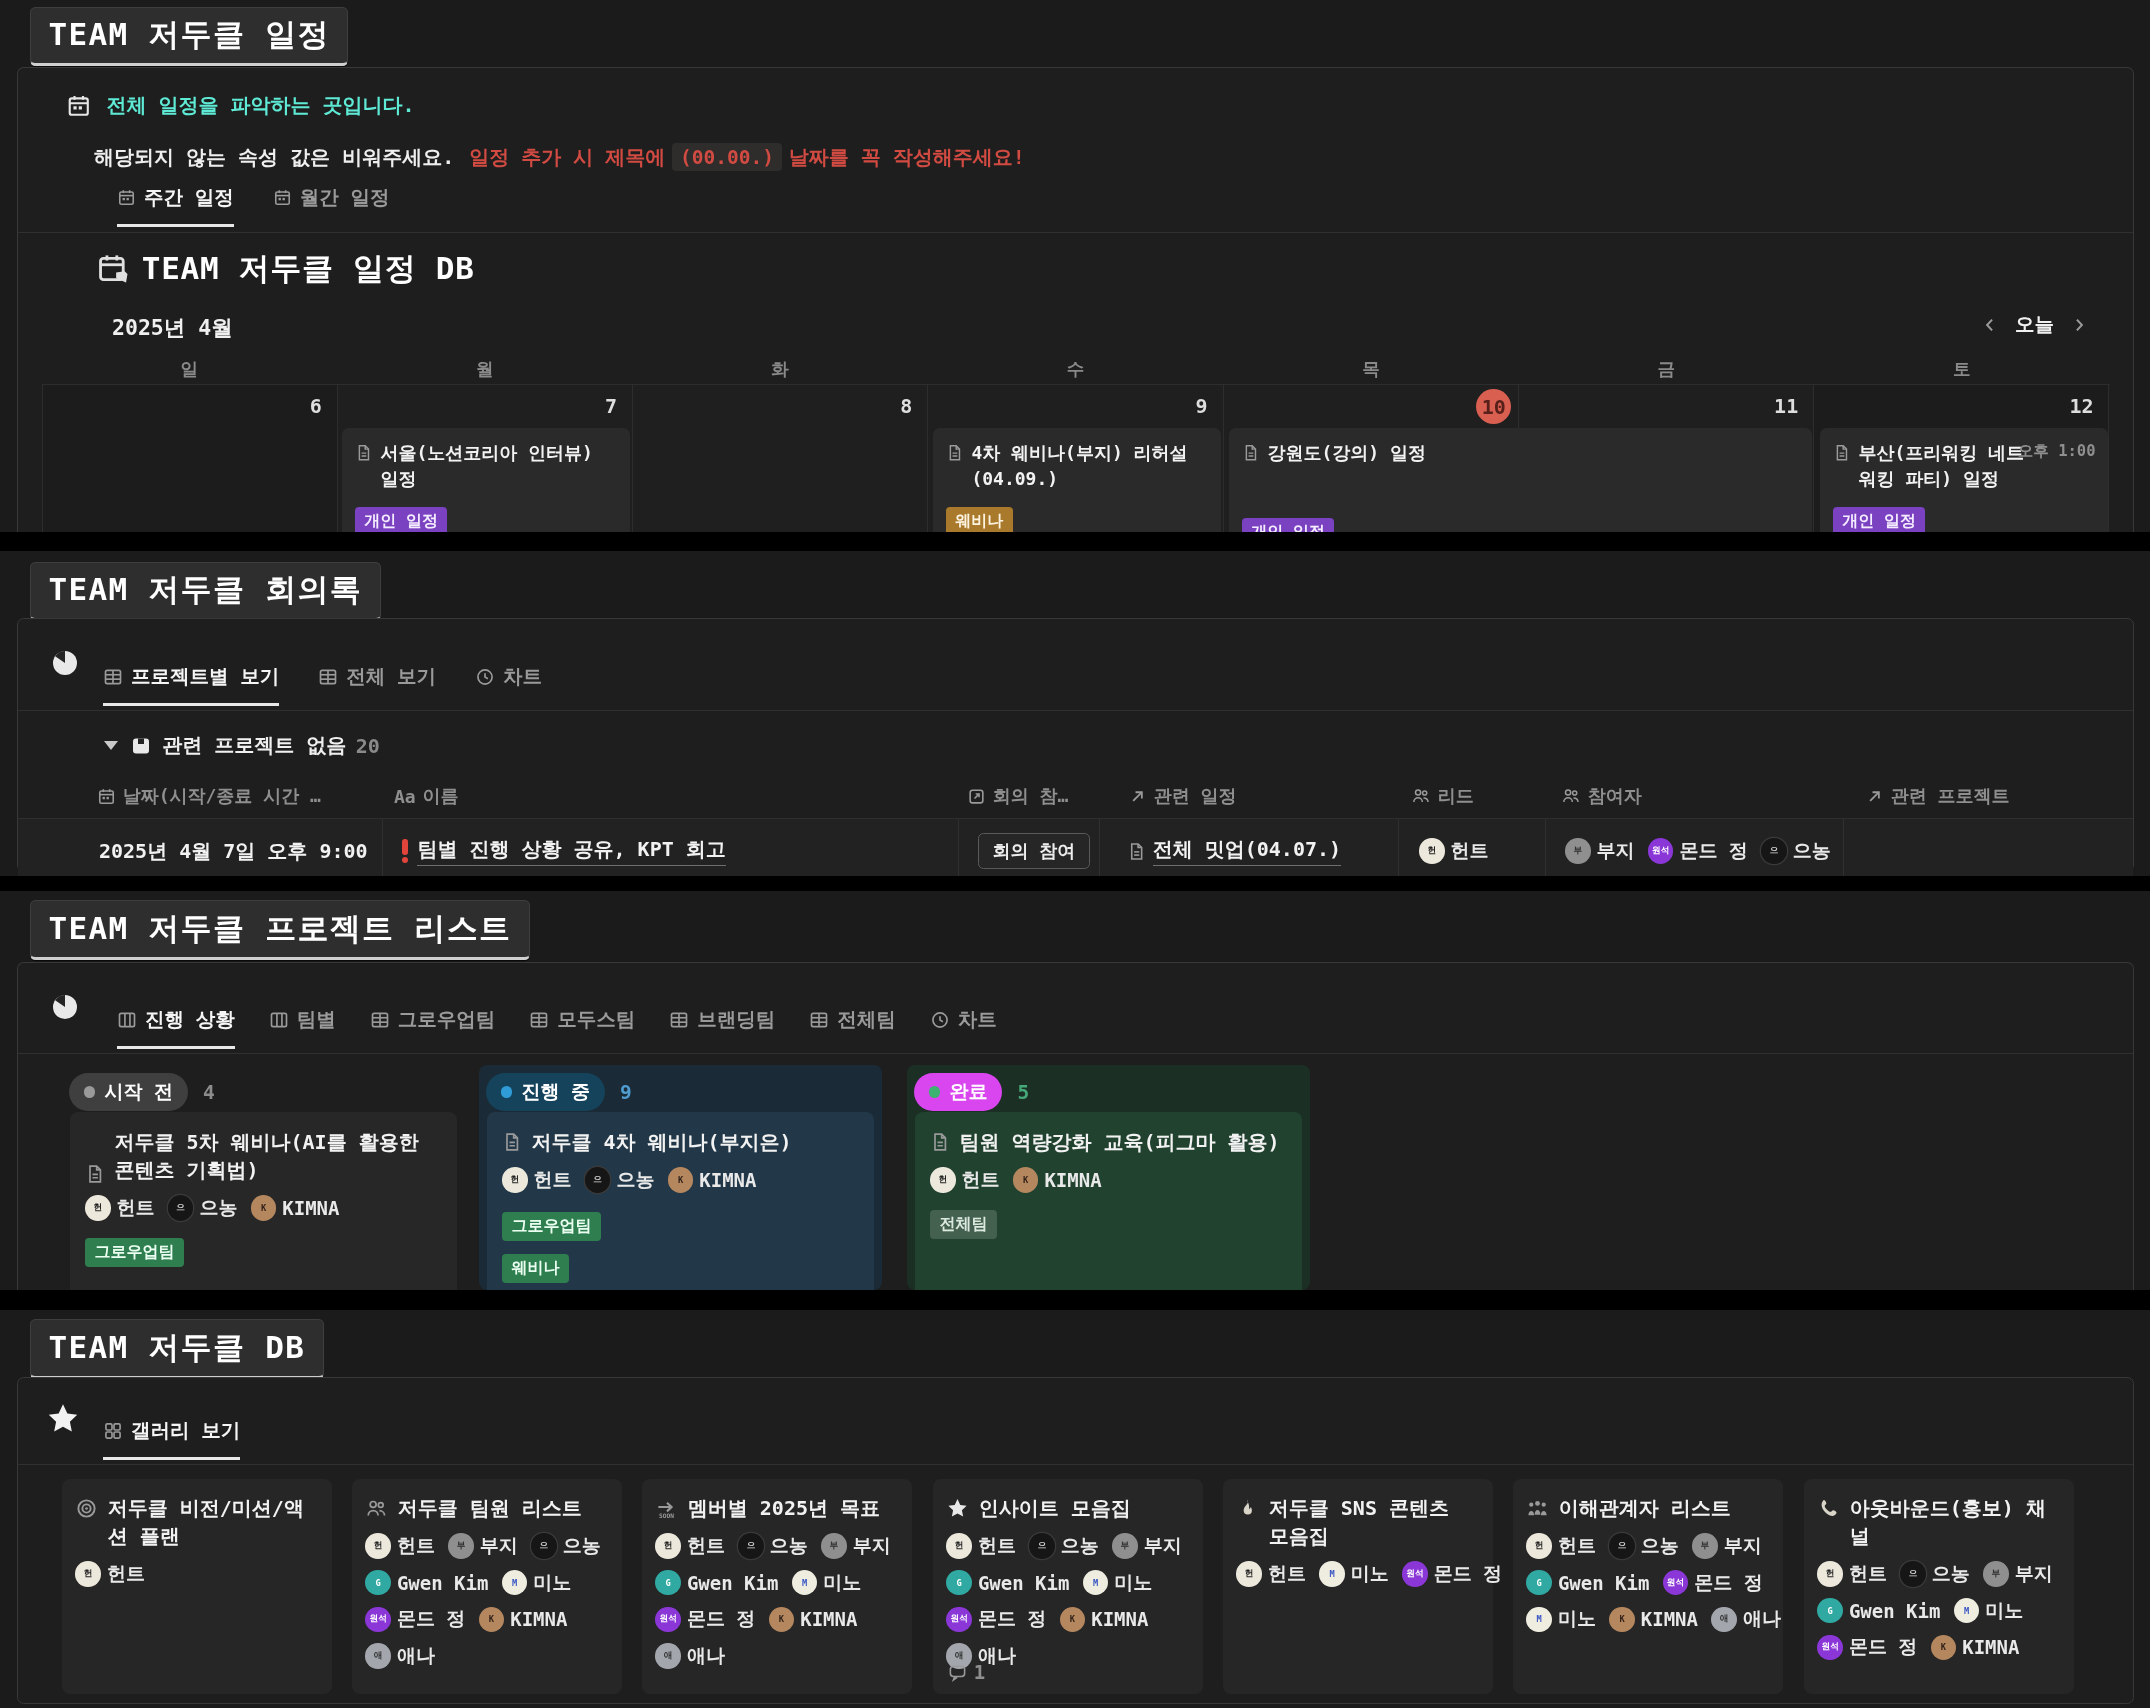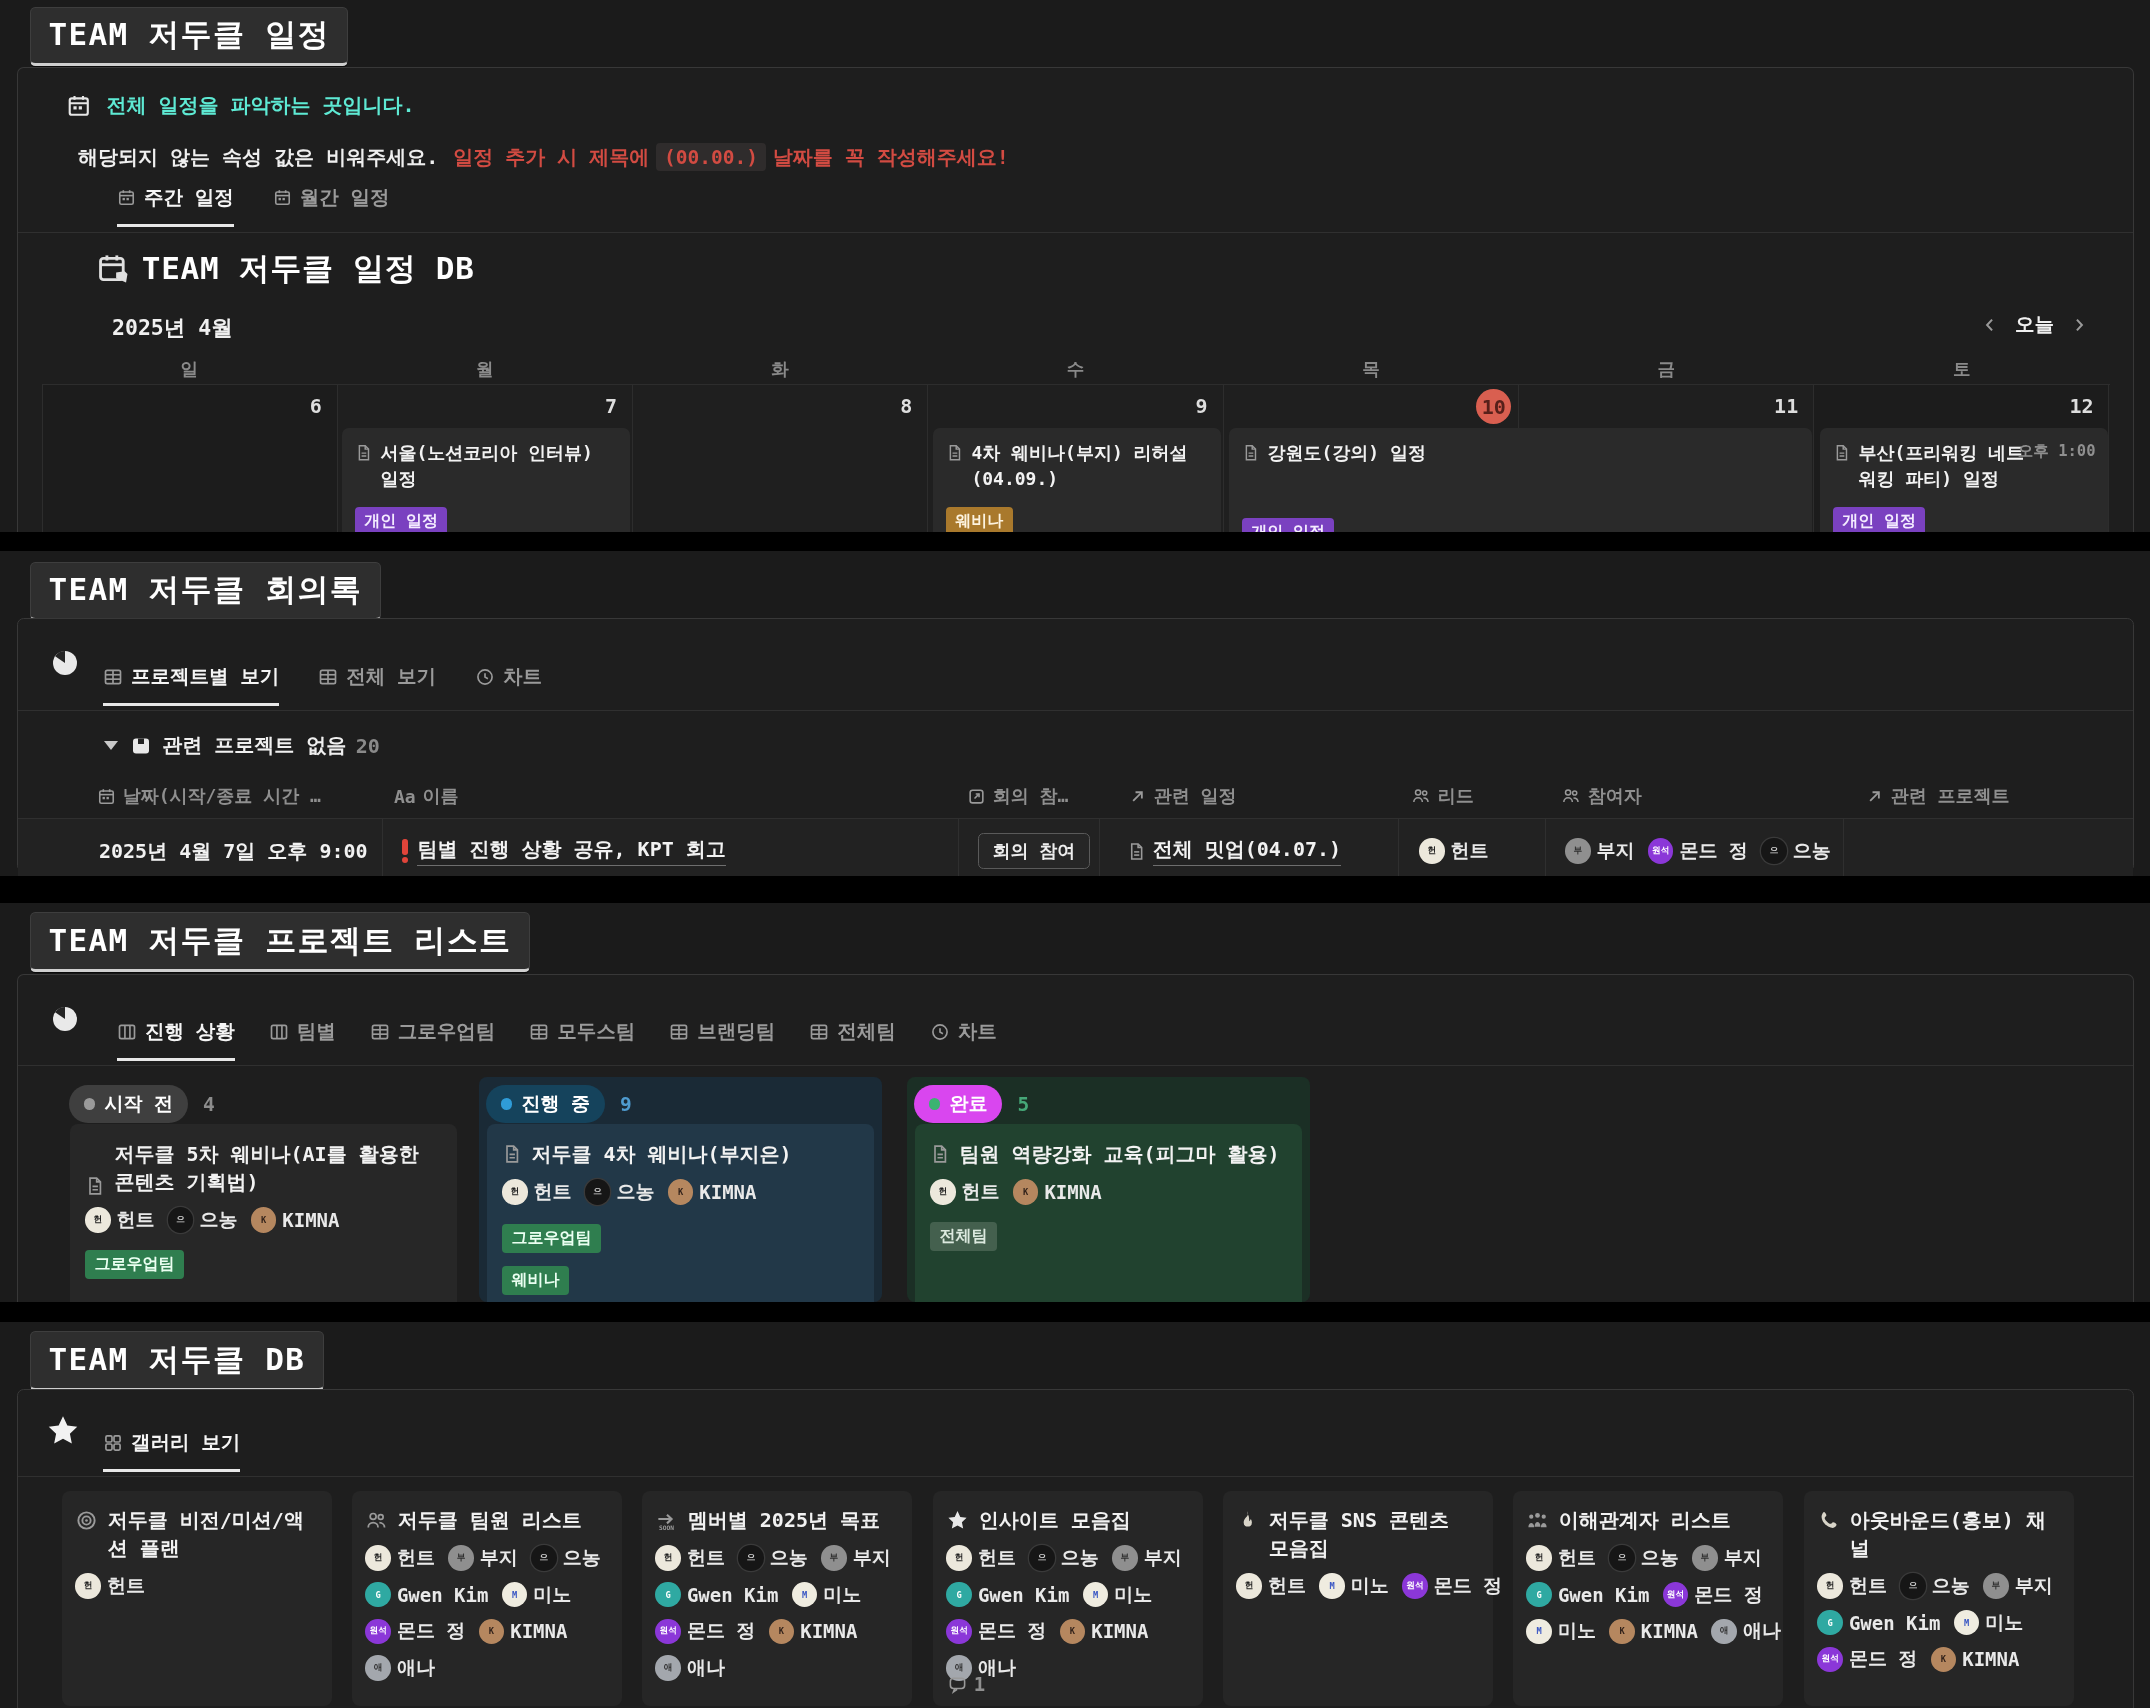--- a/index.html
+++ b/index.html
@@ -1,20 +1,20 @@
 <!DOCTYPE html>
 <html style="font-size:10.8px"><head>
 <meta charset="utf-8">
 <style>
   *{margin:0;padding:0;box-sizing:border-box}
   html,body{width:2151px;height:1708px;overflow:hidden}
   body{background:#000;font-family:"DejaVu Sans Mono","DejaVu Sans",monospace;color:#e8e8e8;font-weight:700}
   .strip{position:relative;background:#1b1b1b;overflow:hidden}
   #s1{height:532px;margin-bottom:19px}
-  #s2{height:325px;margin-bottom:27px}
+  #s2{height:325px;margin-bottom:15px}
   #s3{height:399px;margin-bottom:20px}
   #s4{height:399px}
   .abs{position:absolute}
   .chip{position:absolute;display:inline-block;background:#2e2e2e;border:0.7px solid #3e3e3e;border-bottom:3.4px solid #cfcfcf;border-radius:5.4px;padding:6.7px 17.5px;font-size:31px;letter-spacing:1.3px;color:#fff;box-shadow:0 1.3px 0 rgba(0,0,0,.6)}
   .panel{position:absolute;left:17px;right:17px;background:#1e1e1e;border:0.7px solid #383838;border-radius:6.7px}
   .panel.cut{border-bottom:none;border-radius:6.7px 6.7px 0 0}
   .row{display:flex;align-items:center}
   .ic{flex:0 0 auto;color:#9a9a9a}
   .white{color:#efefef}
   .callout-text{font-size:20px;color:#5eead4;margin-left:15px}
@@ -186,21 +186,21 @@
   <div class="chip" style="top:6.7px;left:30px">
     <span>TEAM 저두클 일정</span>
   </div>
   <div class="panel cut" style="top:67px;bottom:0">
     <div class="abs row" style="top:24px;left:48px">
       <svg class="ic" width="25.5" height="25.5" style="color:#e6e6e6" viewBox="0 0 38 38">
           <use href="#i-cal"></use>
         </svg>
       <span class="callout-text">전체 일정을 파악하는 곳입니다.</span>
     </div>
-    <div class="abs row" style="top:75px;left:60px;font-size:20px">
+    <div class="abs row" style="top:75px;left:76px;font-size:20px">
       <span class="white">해당되지 않는 속성 값은 비워주세요.</span>
       <span class="red" style="margin-left:15px">일정 추가 시 제목에</span>
       <span class="codechip">(00.00.)</span>
       <span class="red">날짜를 꼭 작성해주세요!</span>
     </div>
     <div class="abs tabbar" style="top:116px;left:99px">
       <span class="tab active">
         <svg class="ic" width="19" height="19" viewBox="0 0 28 28">
             <use href="#i-cal"></use>
           </svg>

